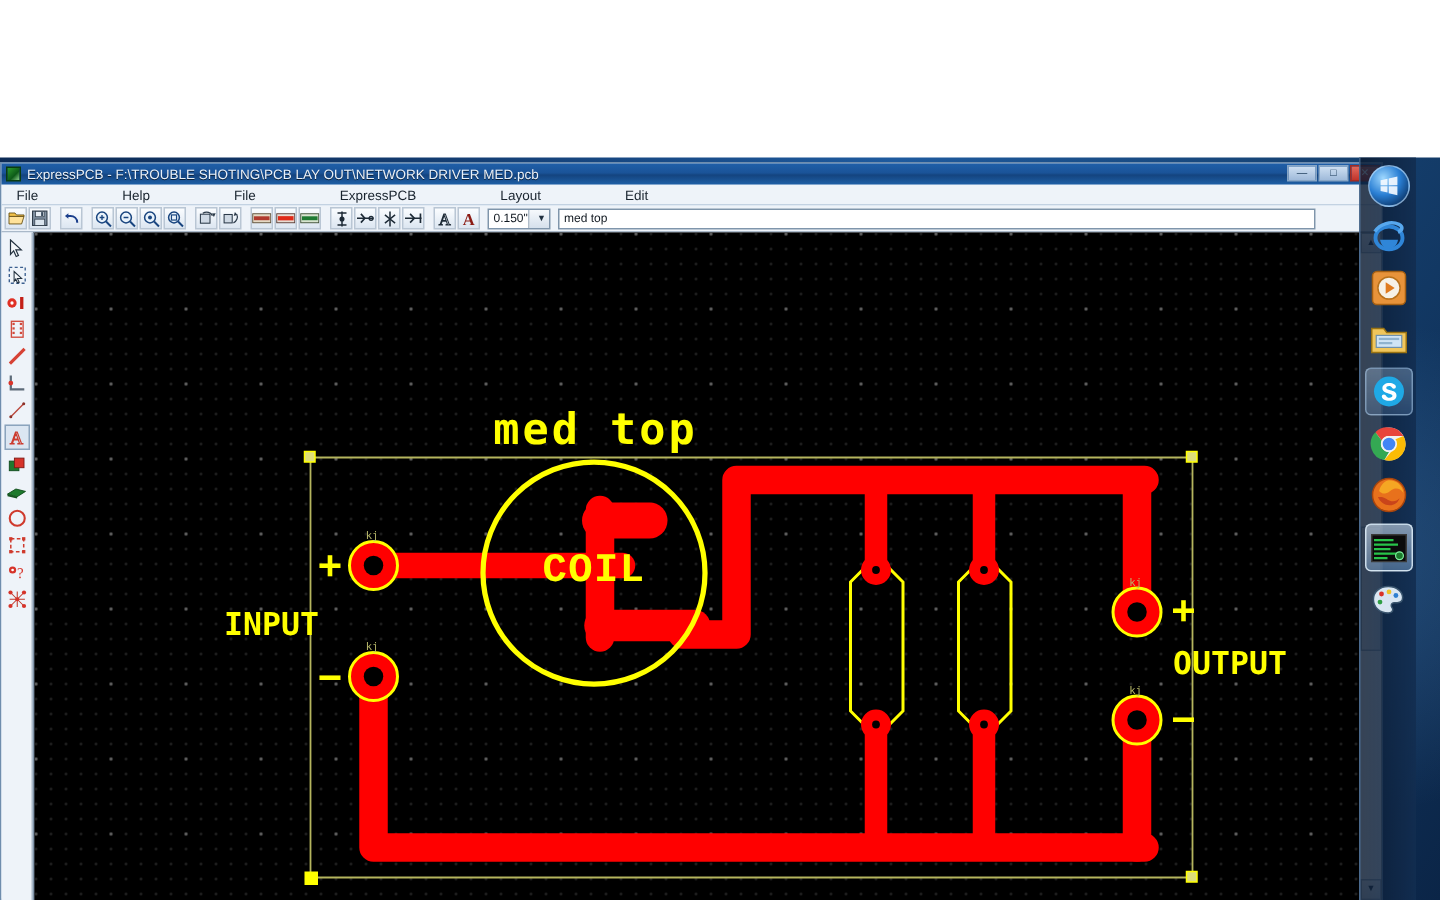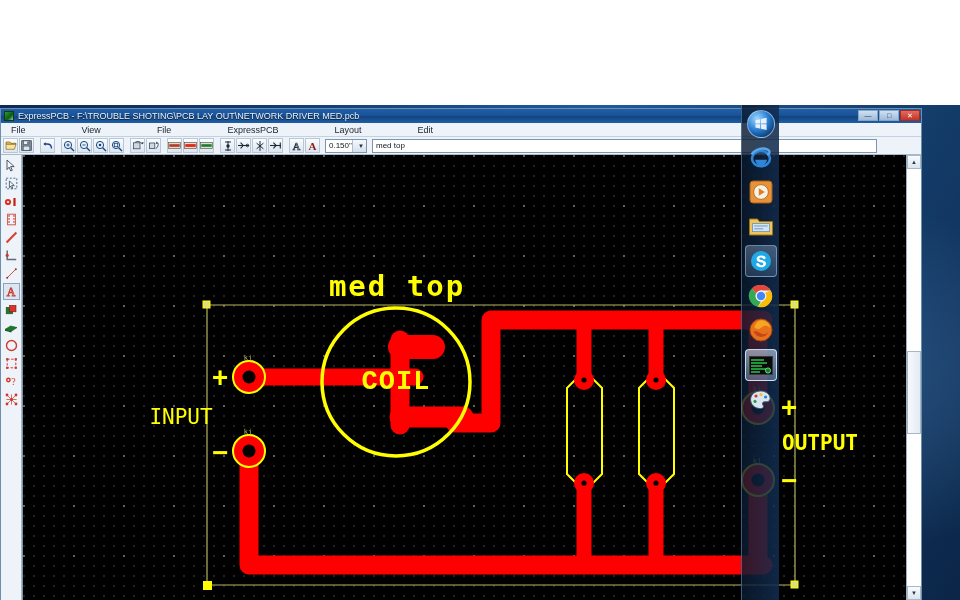--- a/index.html
+++ b/index.html
@@ -2,21 +2,21 @@
 <html><head>
 <meta charset="utf-8">
 <style>
   html,body{margin:0;padding:0;}
   body{
     width:960px;height:600px;overflow:hidden;
     background:#ffffff;
     font-family:"Liberation Sans", sans-serif;
     -webkit-font-smoothing:none;
   }
-  #root{position:relative;width:779px;height:600px;}
+  #root{position:relative;width:944px;height:600px;}
 
   
   .desktop{
     position:absolute;left:0;top:0;width:960px;height:600px;
     background:#ffffff;
   }
   .desktop-wall{
     position:absolute;left:0;top:105px;width:960px;height:495px;
     background:linear-gradient(120deg,#0c2a55 0%,#123a6e 22%,#1e5a9e 48%,#15406f 72%,#0b2547 100%);
   }
@@ -188,21 +188,21 @@
       <div class="title-text">ExpressPCB - F:\TROUBLE SHOTING\PCB LAY OUT\NETWORK DRIVER MED.pcb</div>
       <div class="winbtns">
         <div class="wb">—</div>
         <div class="wb">□</div>
         <div class="wb close">✕</div>
       </div>
     </div>
 
     <div class="menubar">
       <div class="menu-item">File</div>
-      <div class="menu-item">View</div>
+      <div class="menu-item">Help</div>
       <div class="menu-item">File</div>
       <div class="menu-item">ExpressPCB</div>
       <div class="menu-item">Layout</div>
       <div class="menu-item">Edit</div>
     </div>
 
     <div class="toolbar">
 
       <div class="tb-btn">
         <svg class="tb-svg" width="12" height="11" viewBox="0 0 12 11">
@@ -570,21 +570,21 @@
           <div style="position:absolute;left:374px;top:117px;transform:translateX(-50%);
                       color:#ffff00;font-family:'DejaVu Sans Mono',monospace;font-size:29px;
                       font-weight:bold;letter-spacing:2px;line-height:1;white-space:nowrap;">med top</div>
 
           <div style="position:absolute;left:373px;top:227px;transform:translate(-50%,-50%);
                       color:#ffff00;font-family:Liberation Mono, monospace;font-size:27px;
                       font-weight:bold;letter-spacing:1px;line-height:1;">COIL</div>
 
           <div style="position:absolute;left:158px;top:262px;transform:translate(-50%,-50%);
                       color:#ffff00;font-family:'DejaVu Sans Mono',monospace;font-size:21px;
-                      font-weight:normal;letter-spacing:0px;line-height:1;">INPUT</div>
+                      font-weight:bold;letter-spacing:0px;line-height:1;">INPUT</div>
 
           <div style="position:absolute;left:197px;top:222px;transform:translate(-50%,-50%);
                       color:#ffff00;font-family:'DejaVu Sans Mono',monospace;font-size:26px;
                       font-weight:bold;line-height:1;">+</div>
 
           <div style="position:absolute;left:197px;top:297px;transform:translate(-50%,-50%);
                       color:#ffff00;font-family:'DejaVu Sans Mono',monospace;font-size:26px;
                       font-weight:bold;line-height:1;">−</div>
 
           <div style="position:absolute;left:797px;top:288px;transform:translate(-50%,-50%);

